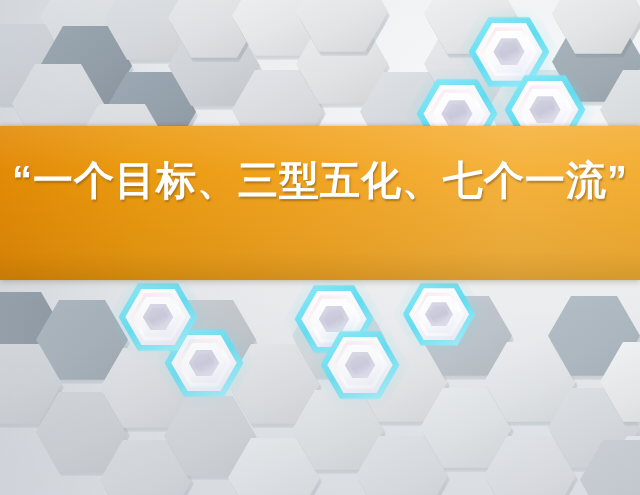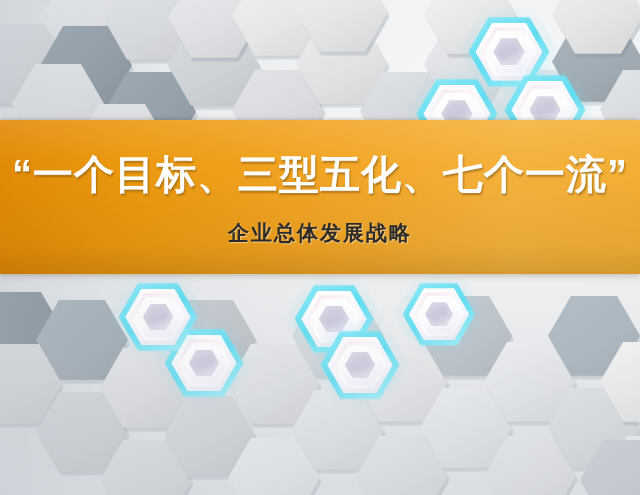--- a/index.html
+++ b/index.html
@@ -272,18 +272,17 @@
         <div class="g-white1"></div>
         <div class="g-pink"></div>
         <div class="g-white2"></div>
         <div class="g-core"></div>
         <div class="g-core2"></div>
       </div>
     </div>
 
   <div class="bg-vignette"></div>
 
-  <div id="banner" style="top: 120px; height: 154px;">
+  <div id="banner" style="top: 126px; height: 154px;">
     <div id="banner-title" style="font-size: 40px; line-height: 40px; top: 34px;">“一个目标、三型五化、七个一流”</div>
-    <div id="banner-subtitle" style="font-size: 21px; line-height: 21px; top: 102px;">企业总体发展战略</div>
   </div>
 
 </div>
 
 </body></html>

